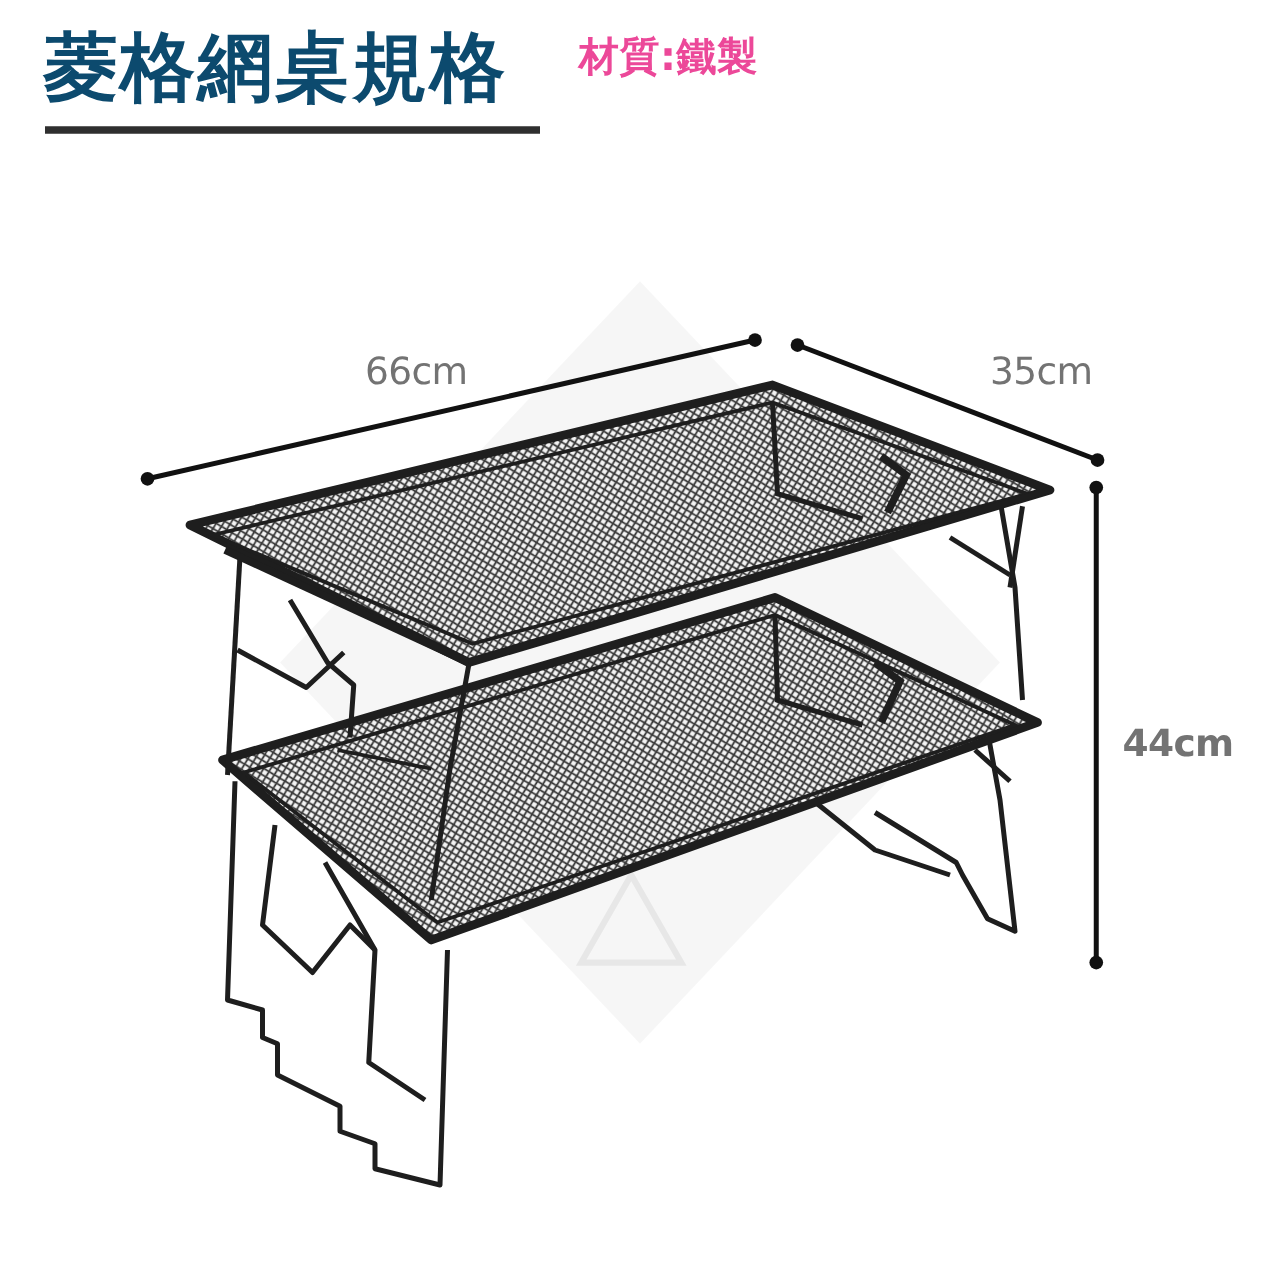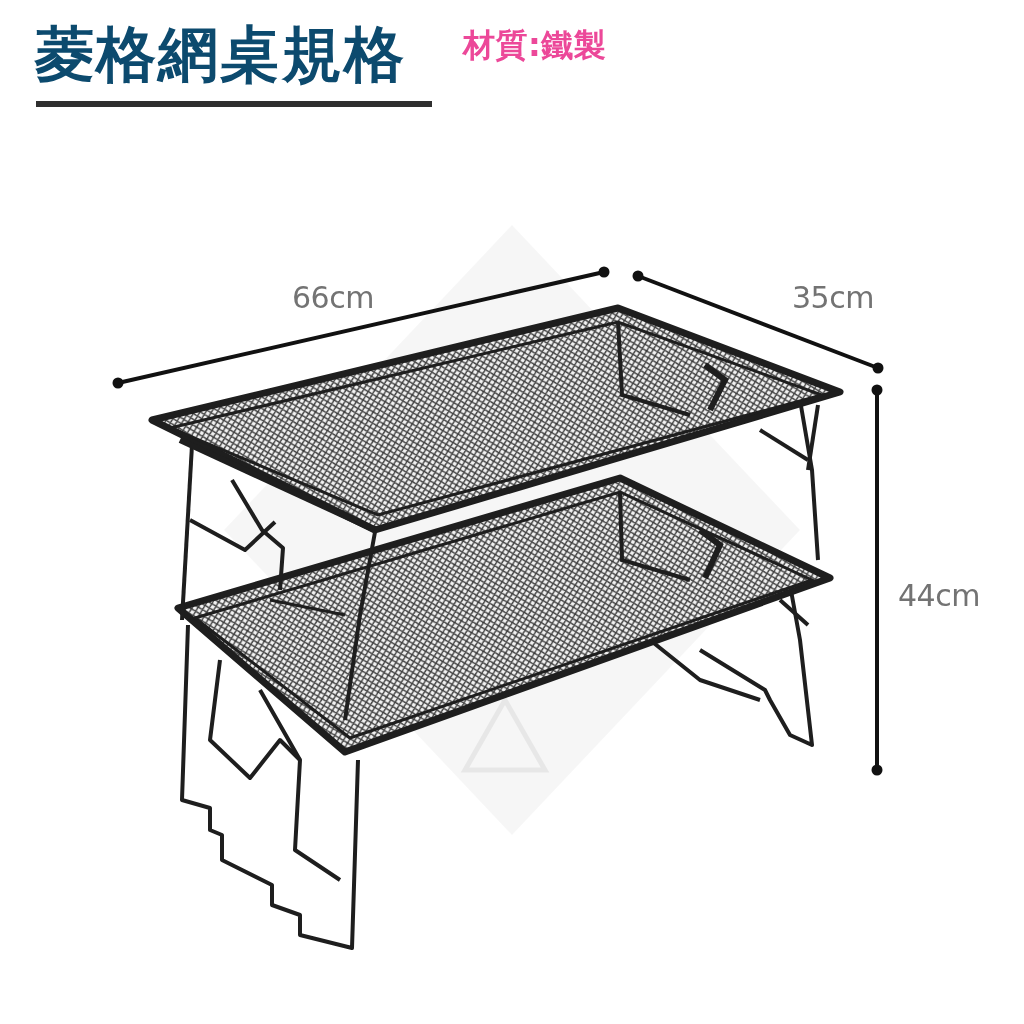--- a/index.html
+++ b/index.html
@@ -91,13 +91,13 @@
     <path d="M618 322 L622 395 L690 415" fill="none" stroke="#1e1e1e" stroke-width="4"></path>
     <path d="M705 365 L725 380 L710 410" fill="none" stroke="#1e1e1e" stroke-width="6"></path>
 
     <line x1="180" y1="440" x2="375" y2="530" stroke="#1e1e1e" stroke-width="6"></line>
     <line x1="375" y1="530" x2="840" y2="392" stroke="#1e1e1e" stroke-width="5"></line>
   </g>
 </svg>
 
 <div class="dim-label" style="left:292px; top:280px;">66cm</div>
 <div class="dim-label" style="left:762px; top:280px;margin-left:30px;">35cm</div>
-<div class="dim-label" style="left:898px; top:578px;">44cm</div>
+<div class="dim-label" style="left:898px; top:578px;font-weight:bold;">44cm</div>
 
 </body></html>

